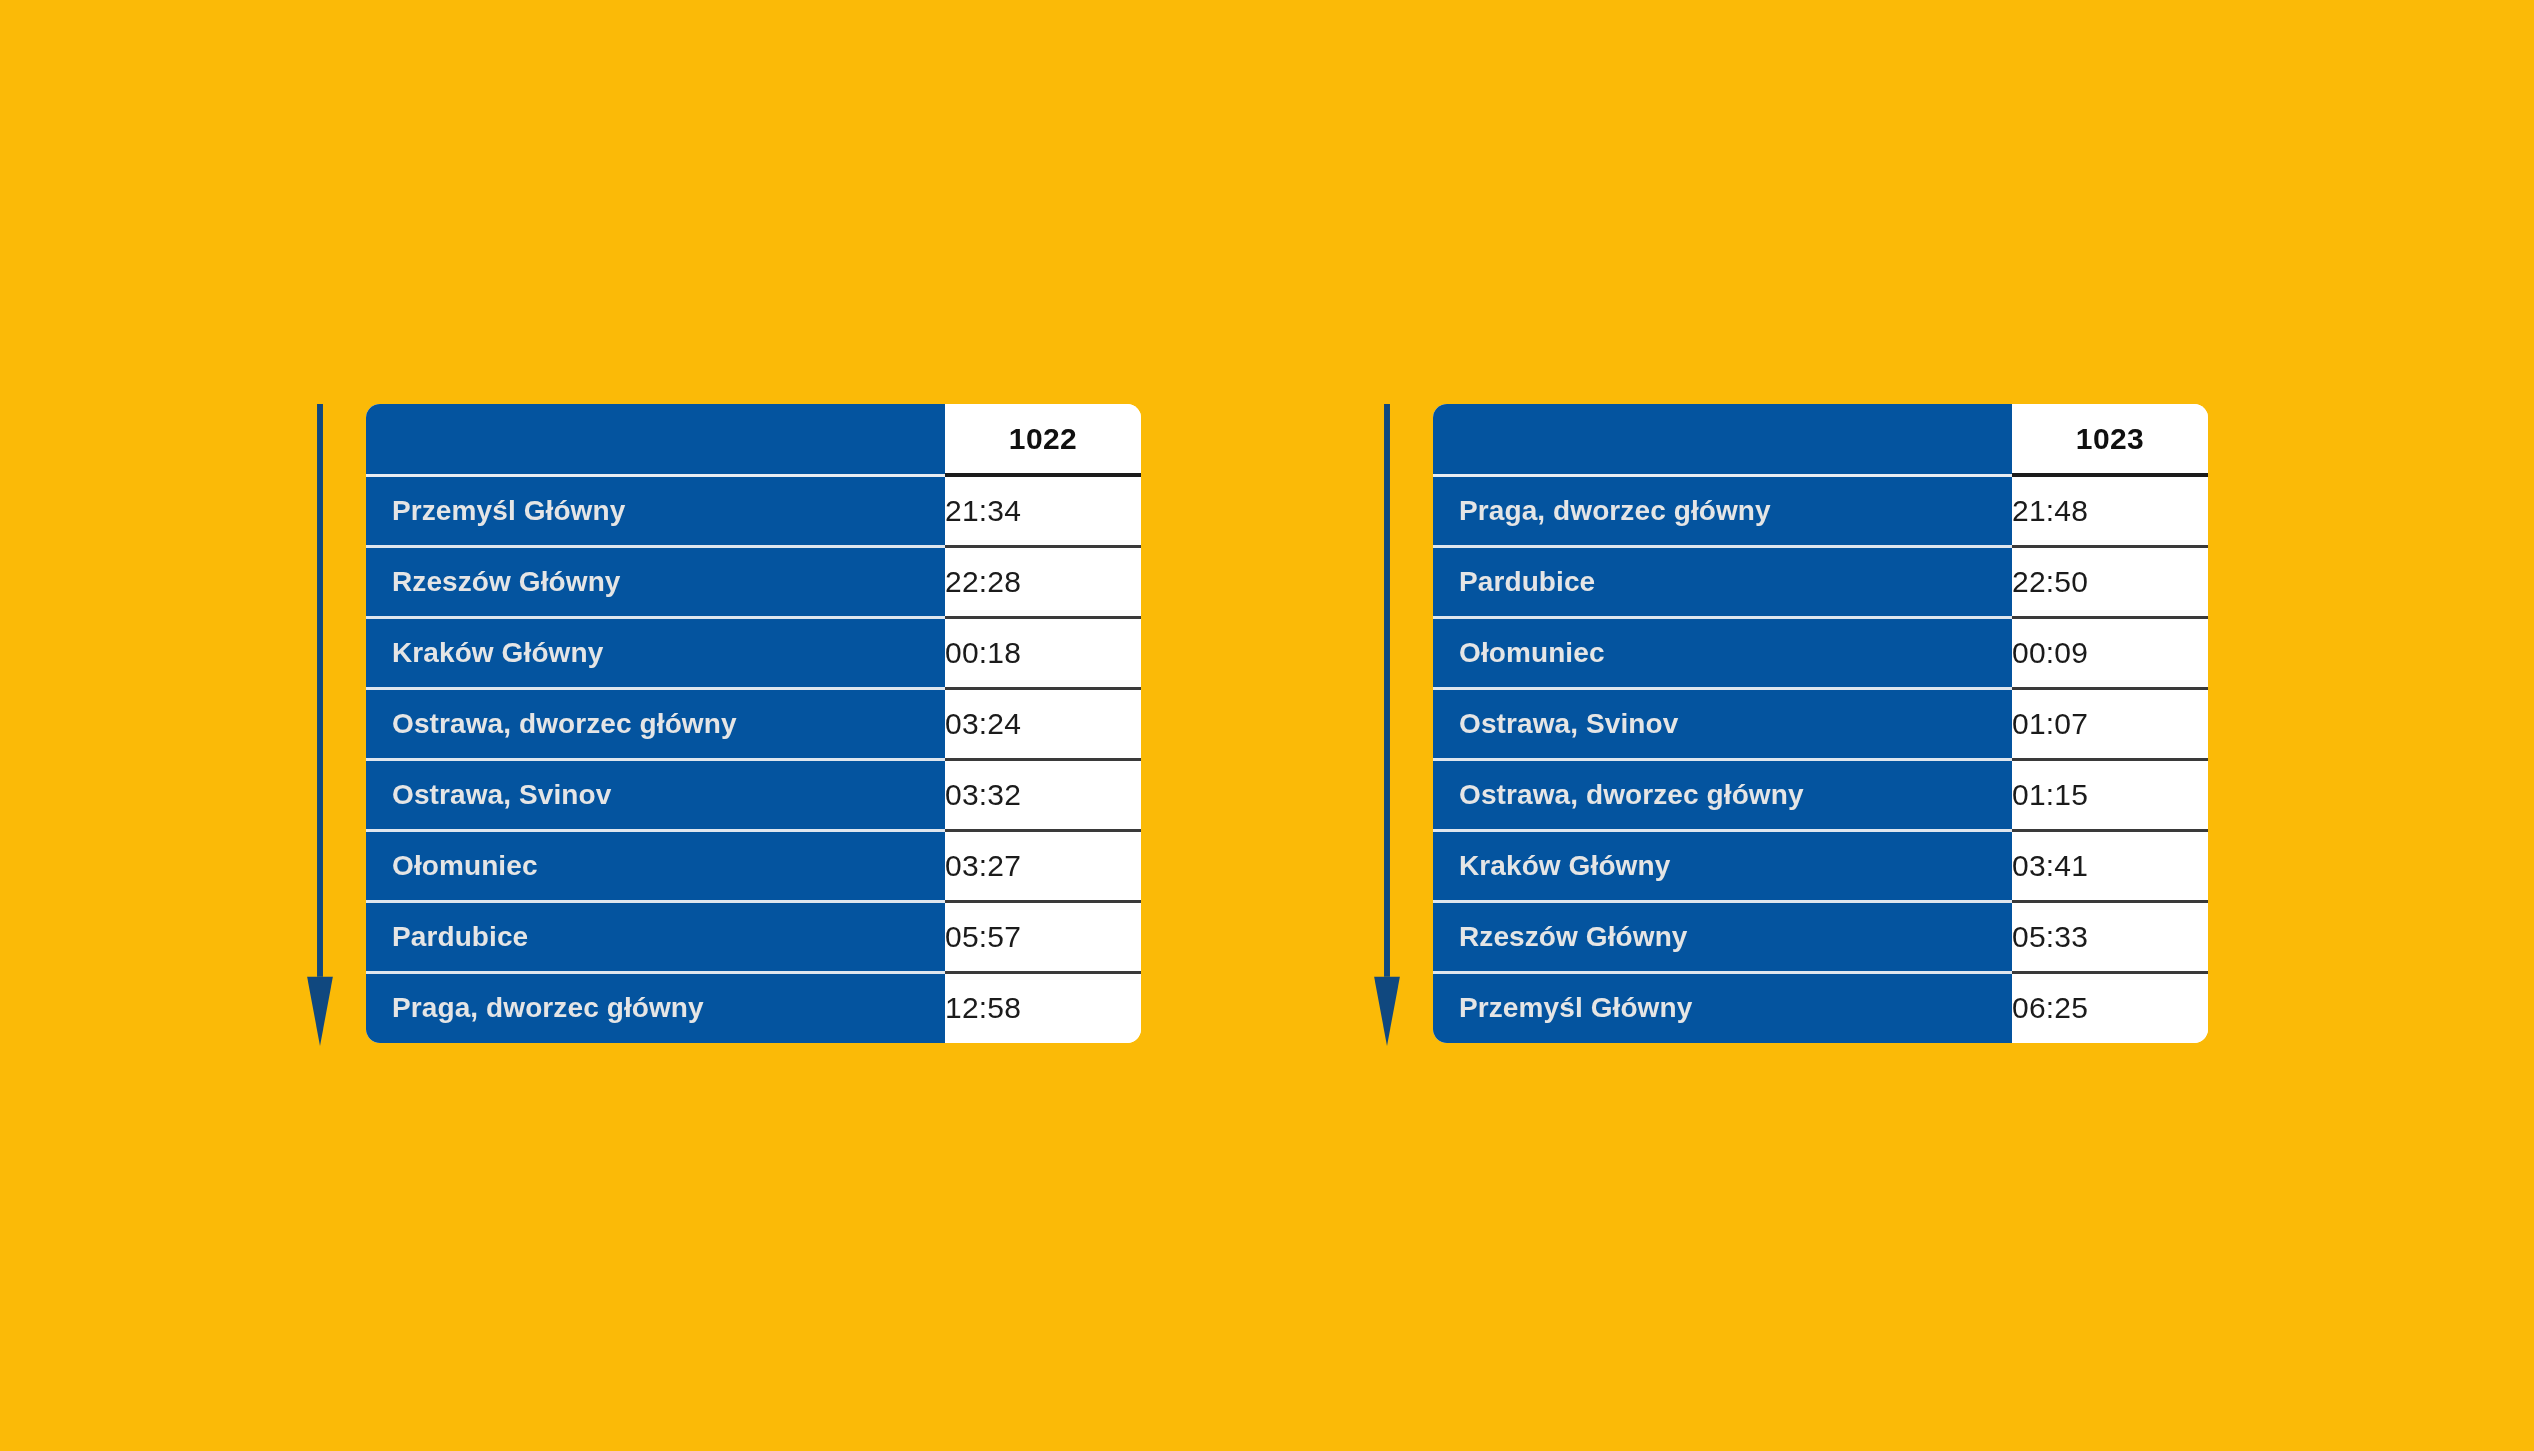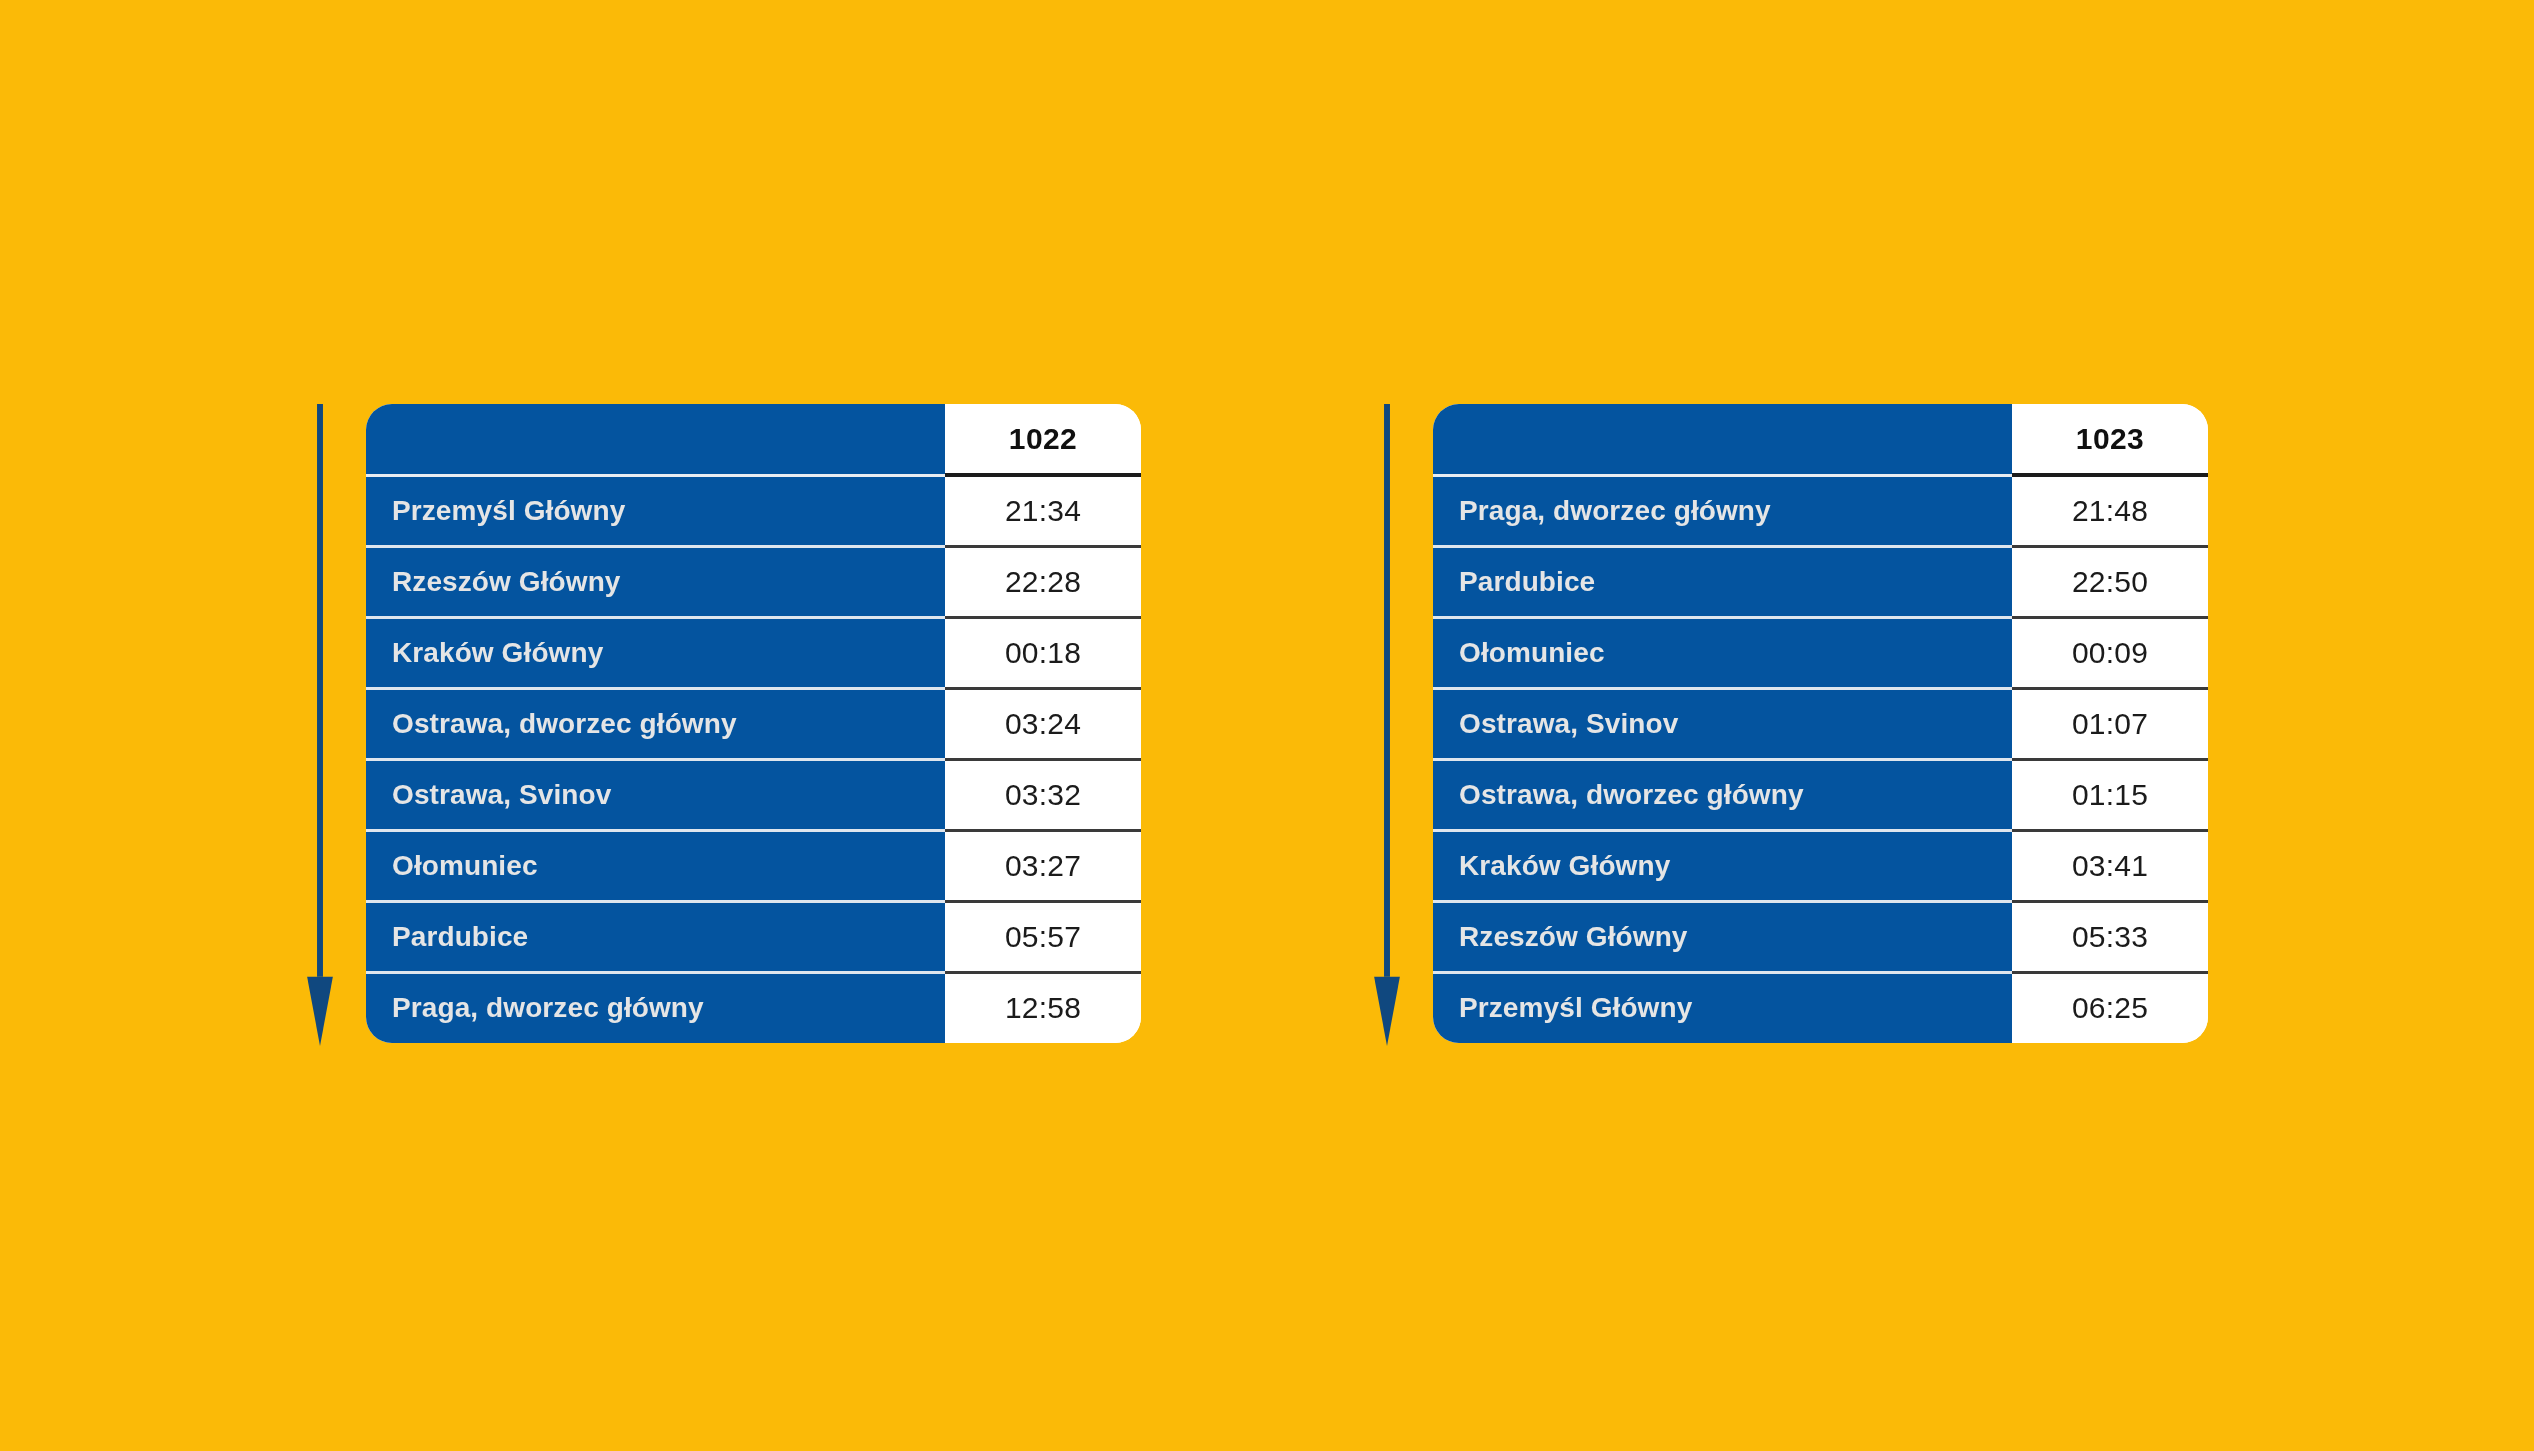--- a/index.html
+++ b/index.html
@@ -40,21 +40,21 @@
     height: 644px;
   }
 
   
   .timetable {
     position: absolute;
     left: 59px;
     top: 0;
     width: 775px;
     border-collapse: collapse;
-    border-radius: 26px;
+    border-radius: 14px;
     overflow: hidden;
     background: #ffffff;
     table-layout: fixed;
   }
 
   .timetable td, .timetable th {
     padding: 0;
     margin: 0;
   }
 
@@ -89,21 +89,20 @@
     vertical-align: middle;
     border-bottom: 3px solid #dfe6ee;
     white-space: nowrap;
     letter-spacing: 0.1px;
   }
   td.station-time {
     background: #ffffff;
     color: #1b1b1b;
     font-size: 30px;
     font-weight: normal;
-    text-align: center;
     vertical-align: middle;
     border-bottom: 3px solid #3a3a3a;
     letter-spacing: 0.2px;
   }
 
   tr.station-row:last-child td.station-name,
   tr.station-row:last-child td.station-time {
     border-bottom: none;
   }
 </style>

